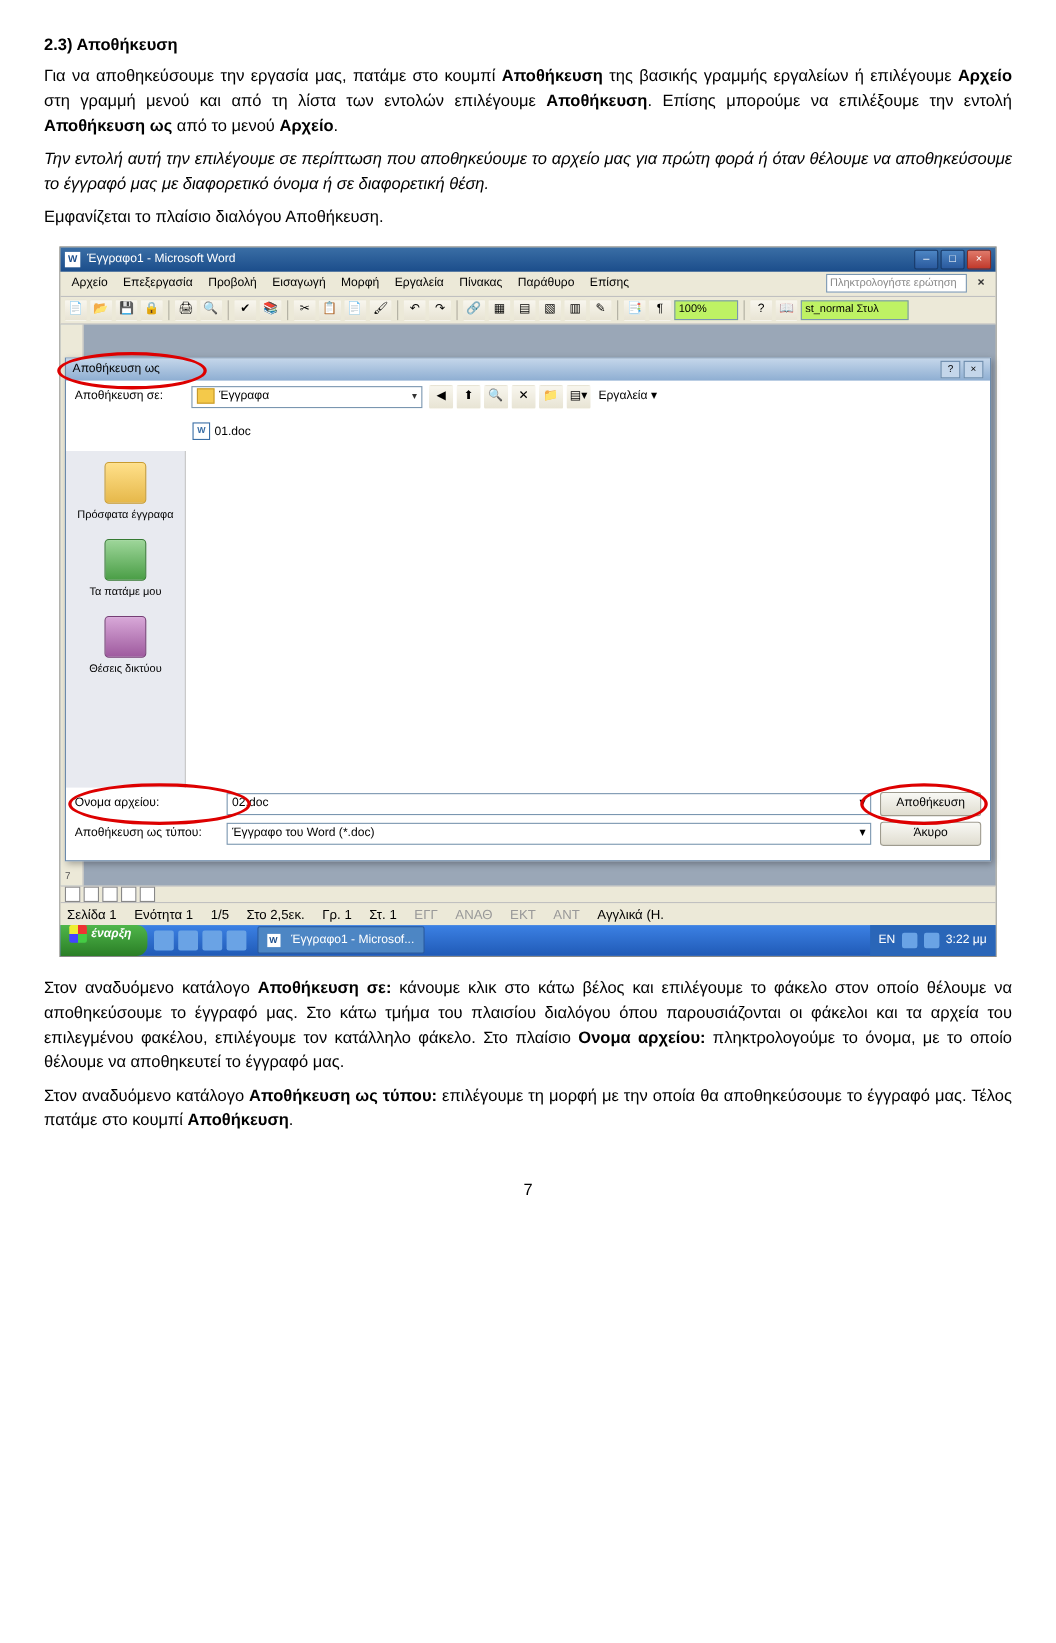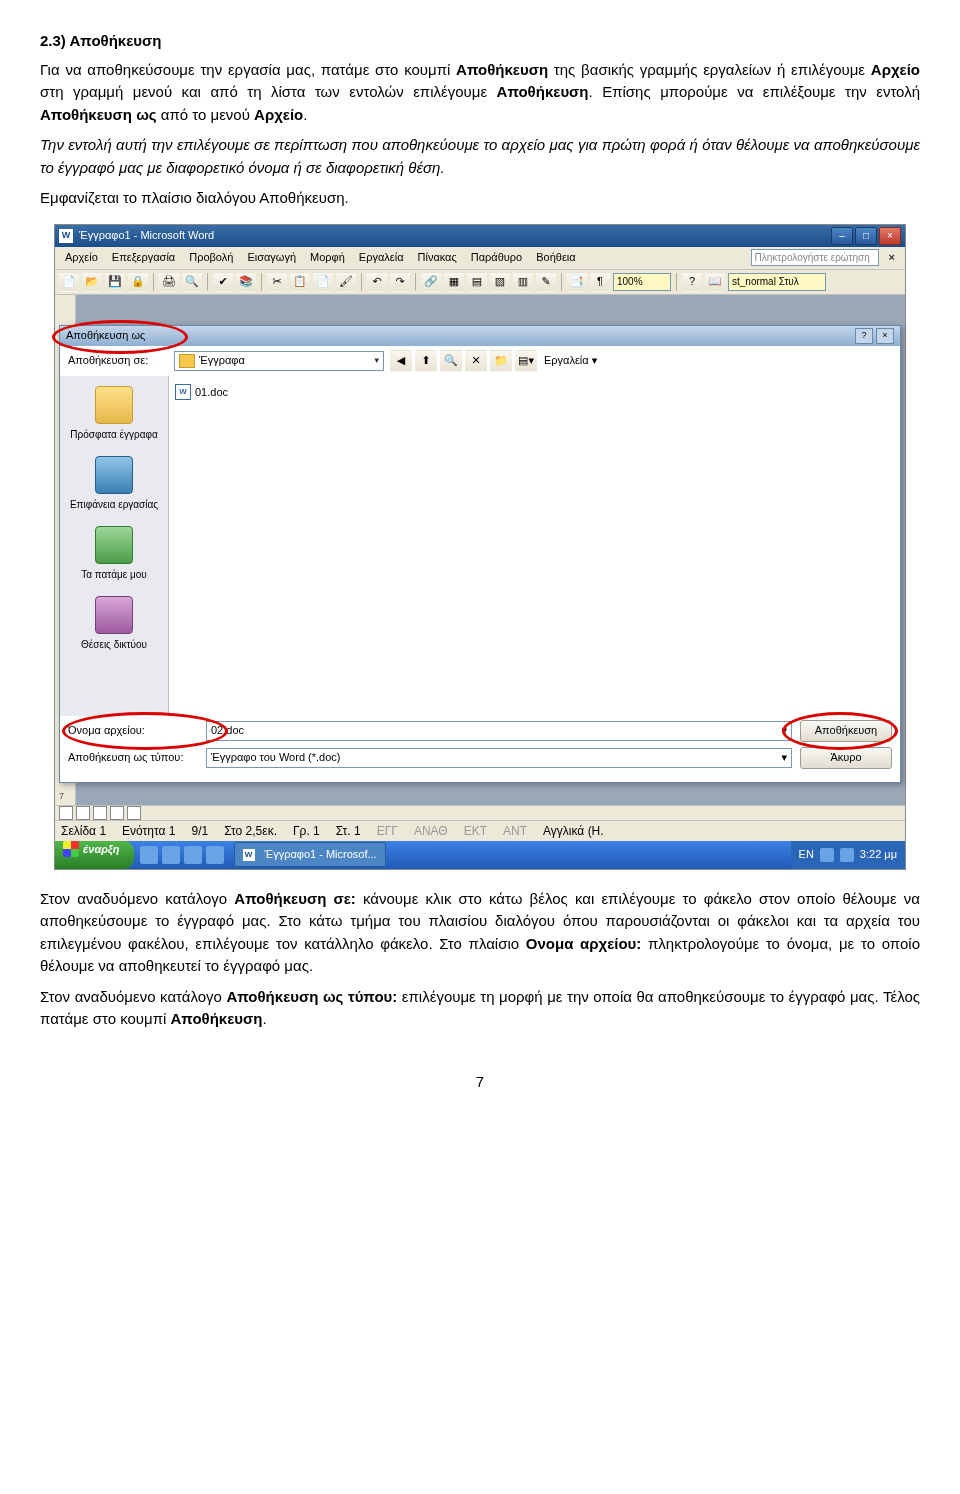--- a/index.html
+++ b/index.html
@@ -110,21 +110,21 @@
   .tb-ico {
     width: 18px; height: 18px;
     border: 1px solid transparent;
     border-radius: 2px;
     display: flex; align-items: center; justify-content: center;
     background: linear-gradient(#f8f6ee, #e8e4d4);
   }
   .tb-sep { width:1px; height:18px; background:#b0ada0; margin:0 2px; }
   .tb-drop {
     width: 50px; height: 16px;
-    background: #fef9c3;
+    background: #bef264;
     border: 1px solid #7a96b0;
     font-size: 10px;
     padding: 0 3px;
     display: flex; align-items: center;
   }
   
   .docarea {
     background: #9aa7b7;
     height: 510px;
     position: relative;
@@ -208,20 +208,21 @@
     height: 340px;
   }
   .dlg-sidebar {
     width: 100px;
     background: #e8eaf0;
     border-right: 1px solid #c0c0c0;
     padding: 6px 4px;
     display: flex;
     flex-direction: column;
     gap: 6px;
+    margin-top: 34px;
   }
   .sb-item {
     text-align: center;
     font-size: 10px;
     padding: 4px 0;
   }
   .sb-item .ico {
     width: 36px; height: 36px;
     margin: 0 auto 3px auto;
     border-radius: 4px;
@@ -375,21 +376,21 @@
 
   <div class="menubar">
     <span>Αρχείο</span>
     <span>Επεξεργασία</span>
     <span>Προβολή</span>
     <span>Εισαγωγή</span>
     <span>Μορφή</span>
     <span>Εργαλεία</span>
     <span>Πίνακας</span>
     <span>Παράθυρο</span>
-    <span>Βοήθεια</span>
+    <span>Επίσης</span>
     <div class="right">
       <div class="qbox">Πληκτρολογήστε ερώτηση</div>
       <span class="close-doc">×</span>
     </div>
   </div>
 
   <div class="toolbar">
     <div class="tb-ico">📄</div>
     <div class="tb-ico">📂</div>
     <div class="tb-ico">💾</div>
@@ -471,24 +472,20 @@
       </div>
 
       <div class="dlg-body">
 
         <div class="dlg-sidebar">
           <div class="sb-item">
             <div class="ico ico-folder"></div>
             <div>Πρόσφατα έγγραφα</div>
           </div>
           <div class="sb-item">
-            <div class="ico ico-desktop"></div>
-            <div>Επιφάνεια εργασίας</div>
-          </div>
-          <div class="sb-item">
             <div class="ico ico-mydocs"></div>
             <div>Τα πατάμε μου</div>
           </div>
           <div class="sb-item">
             <div class="ico ico-net"></div>
             <div>Θέσεις δικτύου</div>
           </div>
         </div>
 
         <div class="dlg-filearea">
@@ -530,21 +527,21 @@
   <div class="viewbar">
     <div class="vb-ico"></div>
     <div class="vb-ico"></div>
     <div class="vb-ico"></div>
     <div class="vb-ico"></div>
     <div class="vb-ico"></div>
   </div>
   <div class="statusbar">
     <span>Σελίδα  1</span>
     <span>Ενότητα 1</span>
-    <span>9/1</span>
+    <span>1/5</span>
     <span>Στο 2,5εκ.</span>
     <span>Γρ. 1</span>
     <span>Στ. 1</span>
     <span class="dim">ΕΓΓ</span>
     <span class="dim">ΑΝΑΘ</span>
     <span class="dim">ΕΚΤ</span>
     <span class="dim">ΑΝΤ</span>
     <span>Αγγλικά (Η.</span>
   </div>
 

